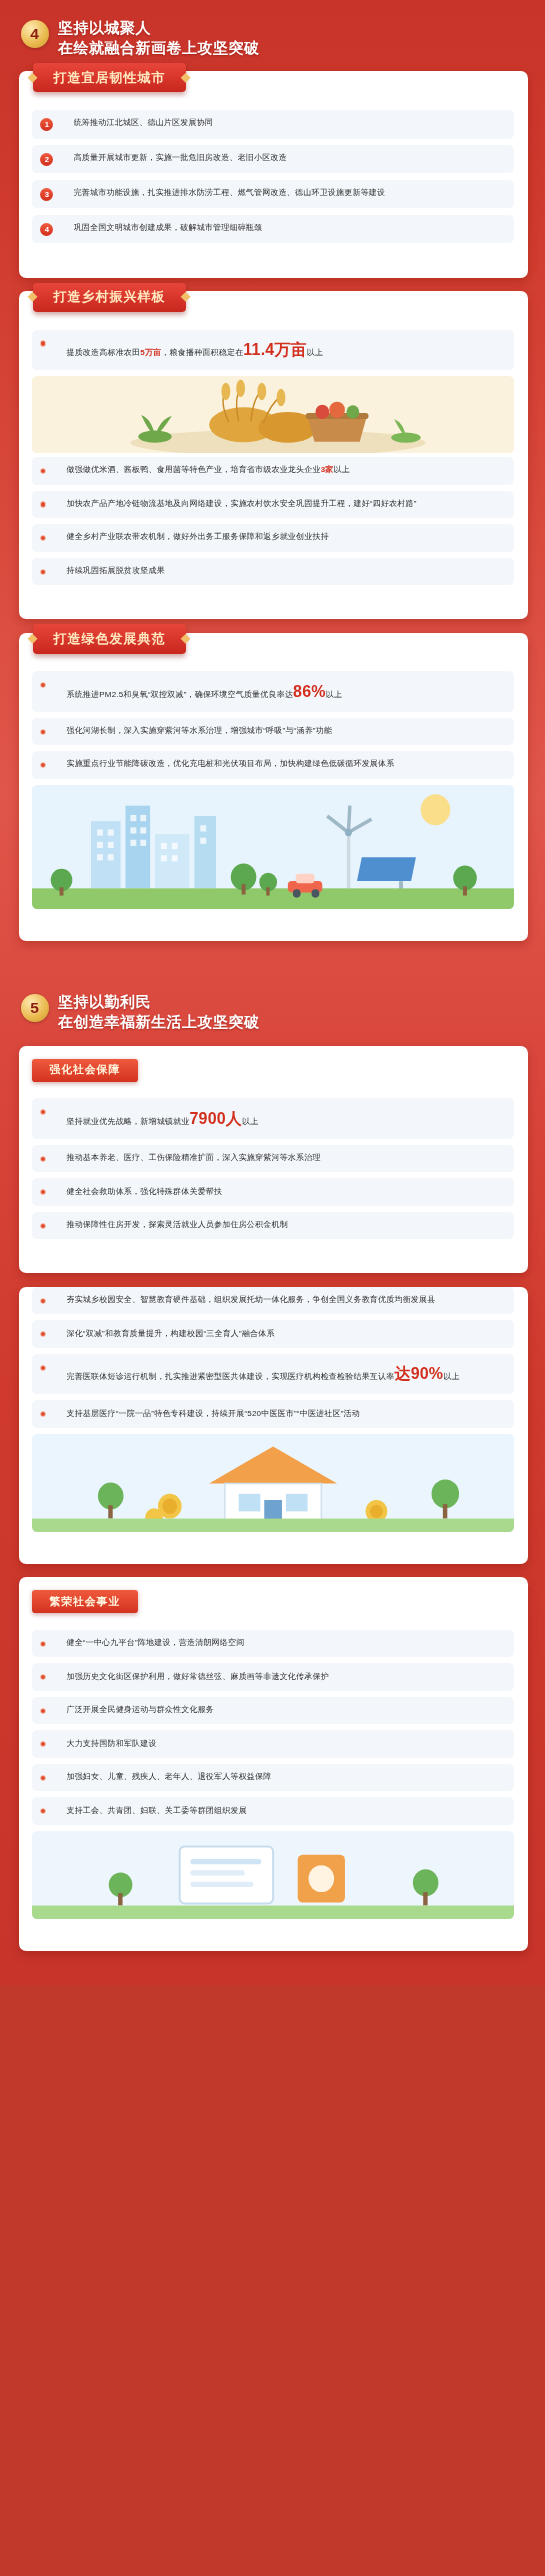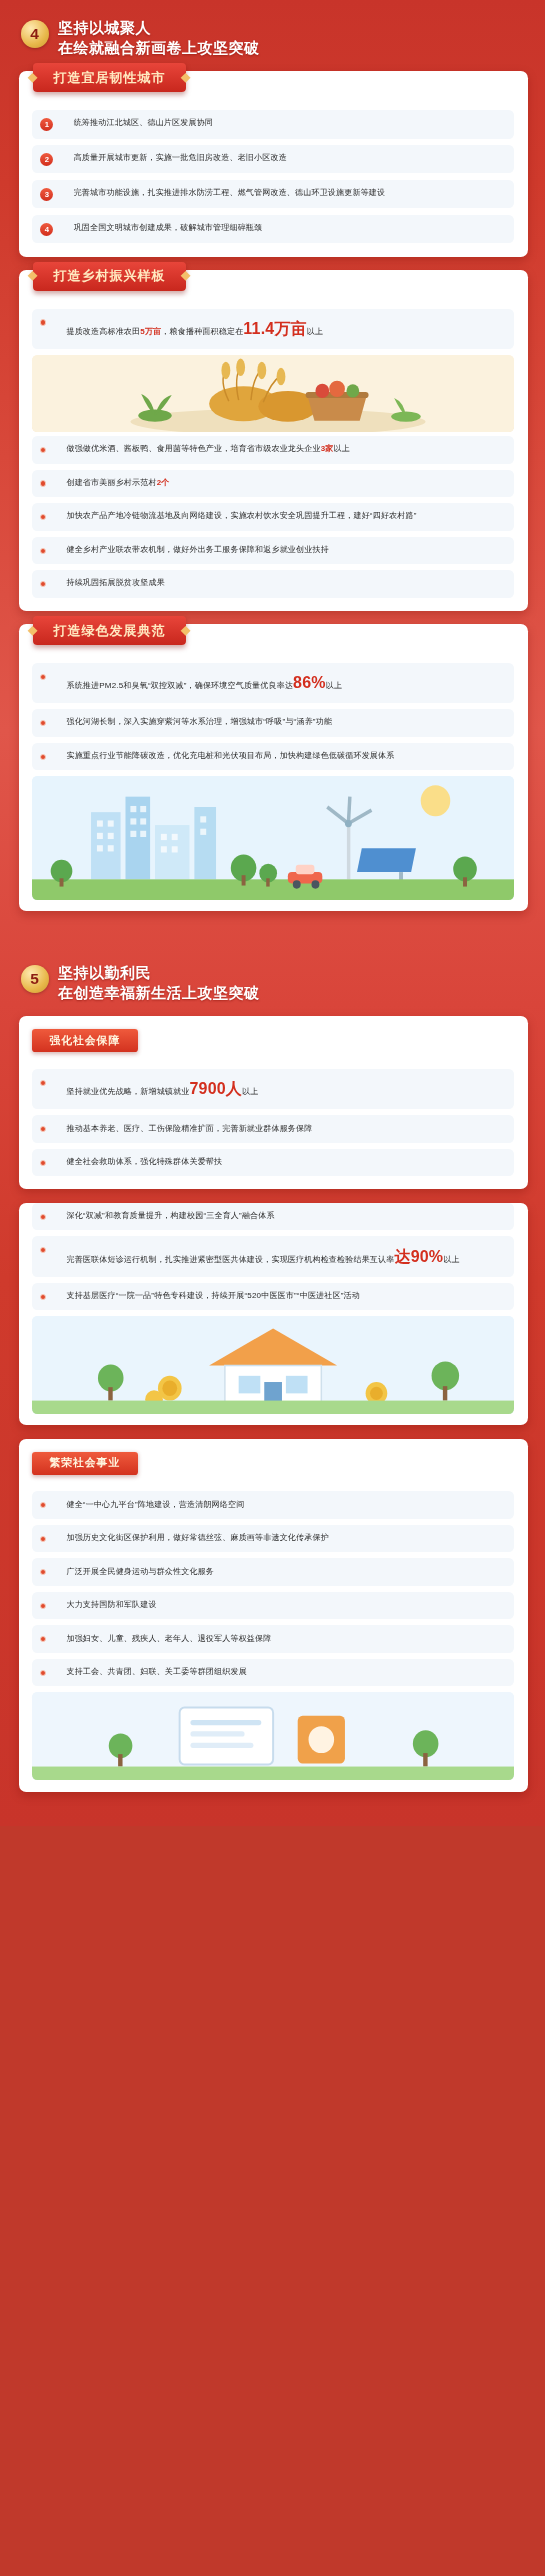--- a/index.html
+++ b/index.html
@@ -44,21 +44,21 @@
     letter-spacing: 0.5px;
     text-shadow: 0 1px 2.1px rgba(120,10,0,.5);
   }
   .sec-title .l2 { display: block; }
 
   
   .card {
     margin: 0 18.5px 13.4px 18.5px;
     background: #ffffff;
     border-radius: 7.2px;
-    padding: 0 0 7px 0;
+    padding: 0 0 28px 0;
     box-shadow: 0 3.1px 9.3px rgba(110,10,0,.28);
     position: relative;
   }
   .card-title-wrap {
     position: relative;
     margin: 0 0 9.3px 0;
     padding-top: 0;
   }
   .card-title {
     display: inline-block;
@@ -245,24 +245,20 @@
           <ellipse cx="760" cy="120" rx="30" ry="10"></ellipse>
           <path d="M760 120 q-4 -28 -24 -36 q12 24 24 36z"></path>
         </g>
       </svg>
     </div>
 
     <div class="items">
       <div class="item">
         <div class="bullet-dot"></div>
         <div class="item-text">做强做优米酒、酱板鸭、食用菌等特色产业，培育省市级农业龙头企业<span class="hl">3家</span>以上</div>
-      </div>
-      <div class="item">
-        <div class="bullet-dot"></div>
-        <div class="item-text">创建省市美丽乡村示范村<span class="hl">2个</span></div>
       </div>
       <div class="item">
         <div class="bullet-dot"></div>
         <div class="item-text">加快农产品产地冷链物流基地及向网络建设，实施农村饮水安全巩固提升工程，建好“四好农村路”</div>
       </div>
       <div class="item">
         <div class="bullet-dot"></div>
         <div class="item-text">健全乡村产业联农带农机制，做好外出务工服务保障和返乡就业创业扶持</div>
       </div>
       <div class="item">
@@ -370,31 +366,39 @@
     <div class="card-title-wrap">
       <div class="sub-ribbon">强化社会保障</div>
     </div>
     <div class="items">
       <div class="item">
         <div class="bullet-dot"></div>
         <div class="item-text">坚持就业优先战略，新增城镇就业<span class="hl-big">7900人</span>以上</div>
       </div>
       <div class="item">
         <div class="bullet-dot"></div>
-        <div class="item-text">推动基本养老、医疗、工伤保险精准扩面，完善新就业群体服务保障</div>
+        <div class="item-text">推动基本养老、医疗、工伤保险精准扩面，深入实施穿紫河等水系治理</div>
       </div>
       <div class="item">
         <div class="bullet-dot"></div>
         <div class="item-text">健全社会救助体系，强化特殊群体关爱帮扶</div>
       </div>
-    </div>
-  </div>
-
-  <div class="card">
-    <div class="items">
+      <div class="item">
+        <div class="bullet-dot"></div>
+        <div class="item-text">推动保障性住房开发，探索灵活就业人员参加住房公积金机制</div>
+      </div>
+    </div>
+  </div>
+
+  <div class="card">
+    <div class="items">
+      <div class="item">
+        <div class="bullet-dot"></div>
+        <div class="item-text">夯实城乡校园安全、智慧教育硬件基础，组织发展托幼一体化服务，争创全国义务教育优质均衡发展县</div>
+      </div>
       <div class="item">
         <div class="bullet-dot"></div>
         <div class="item-text">深化“双减”和教育质量提升，构建校园“三全育人”融合体系</div>
       </div>
       <div class="item">
         <div class="bullet-dot"></div>
         <div class="item-text">完善医联体短诊运行机制，扎实推进紧密型医共体建设，实现医疗机构检查检验结果互认率<span class="hl-big">达90%</span>以上</div>
       </div>
       <div class="item">
         <div class="bullet-dot"></div>

